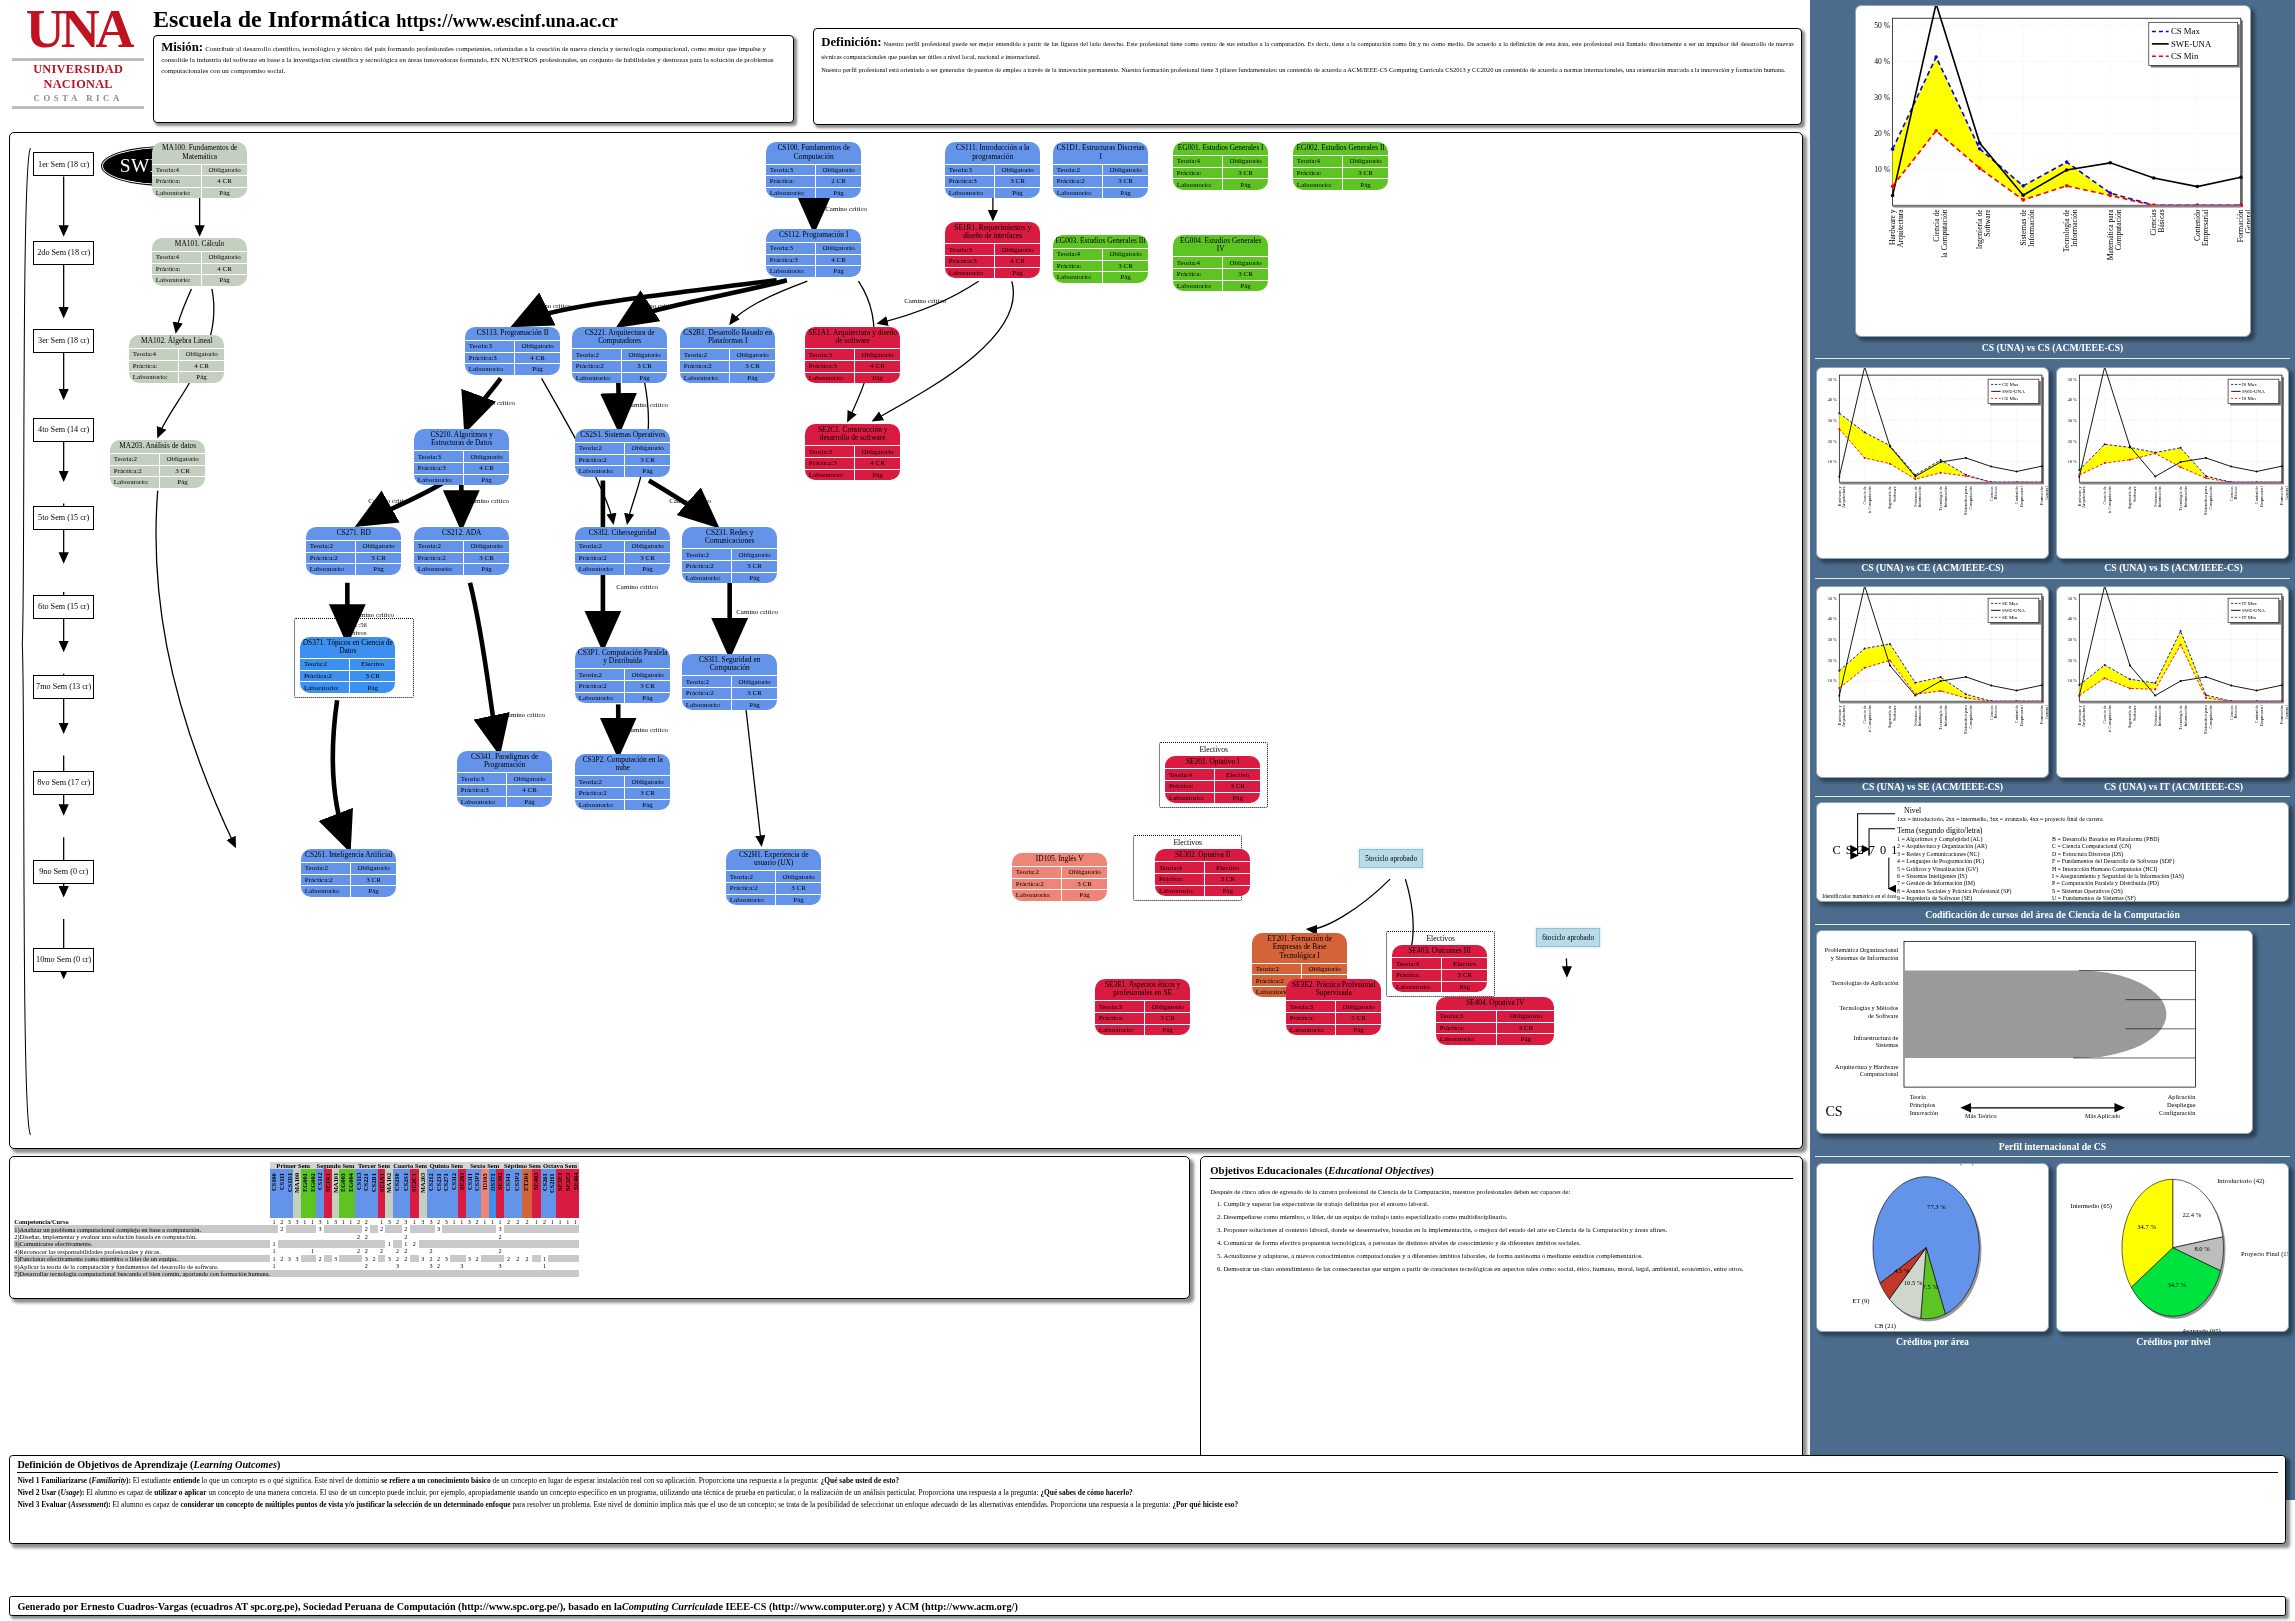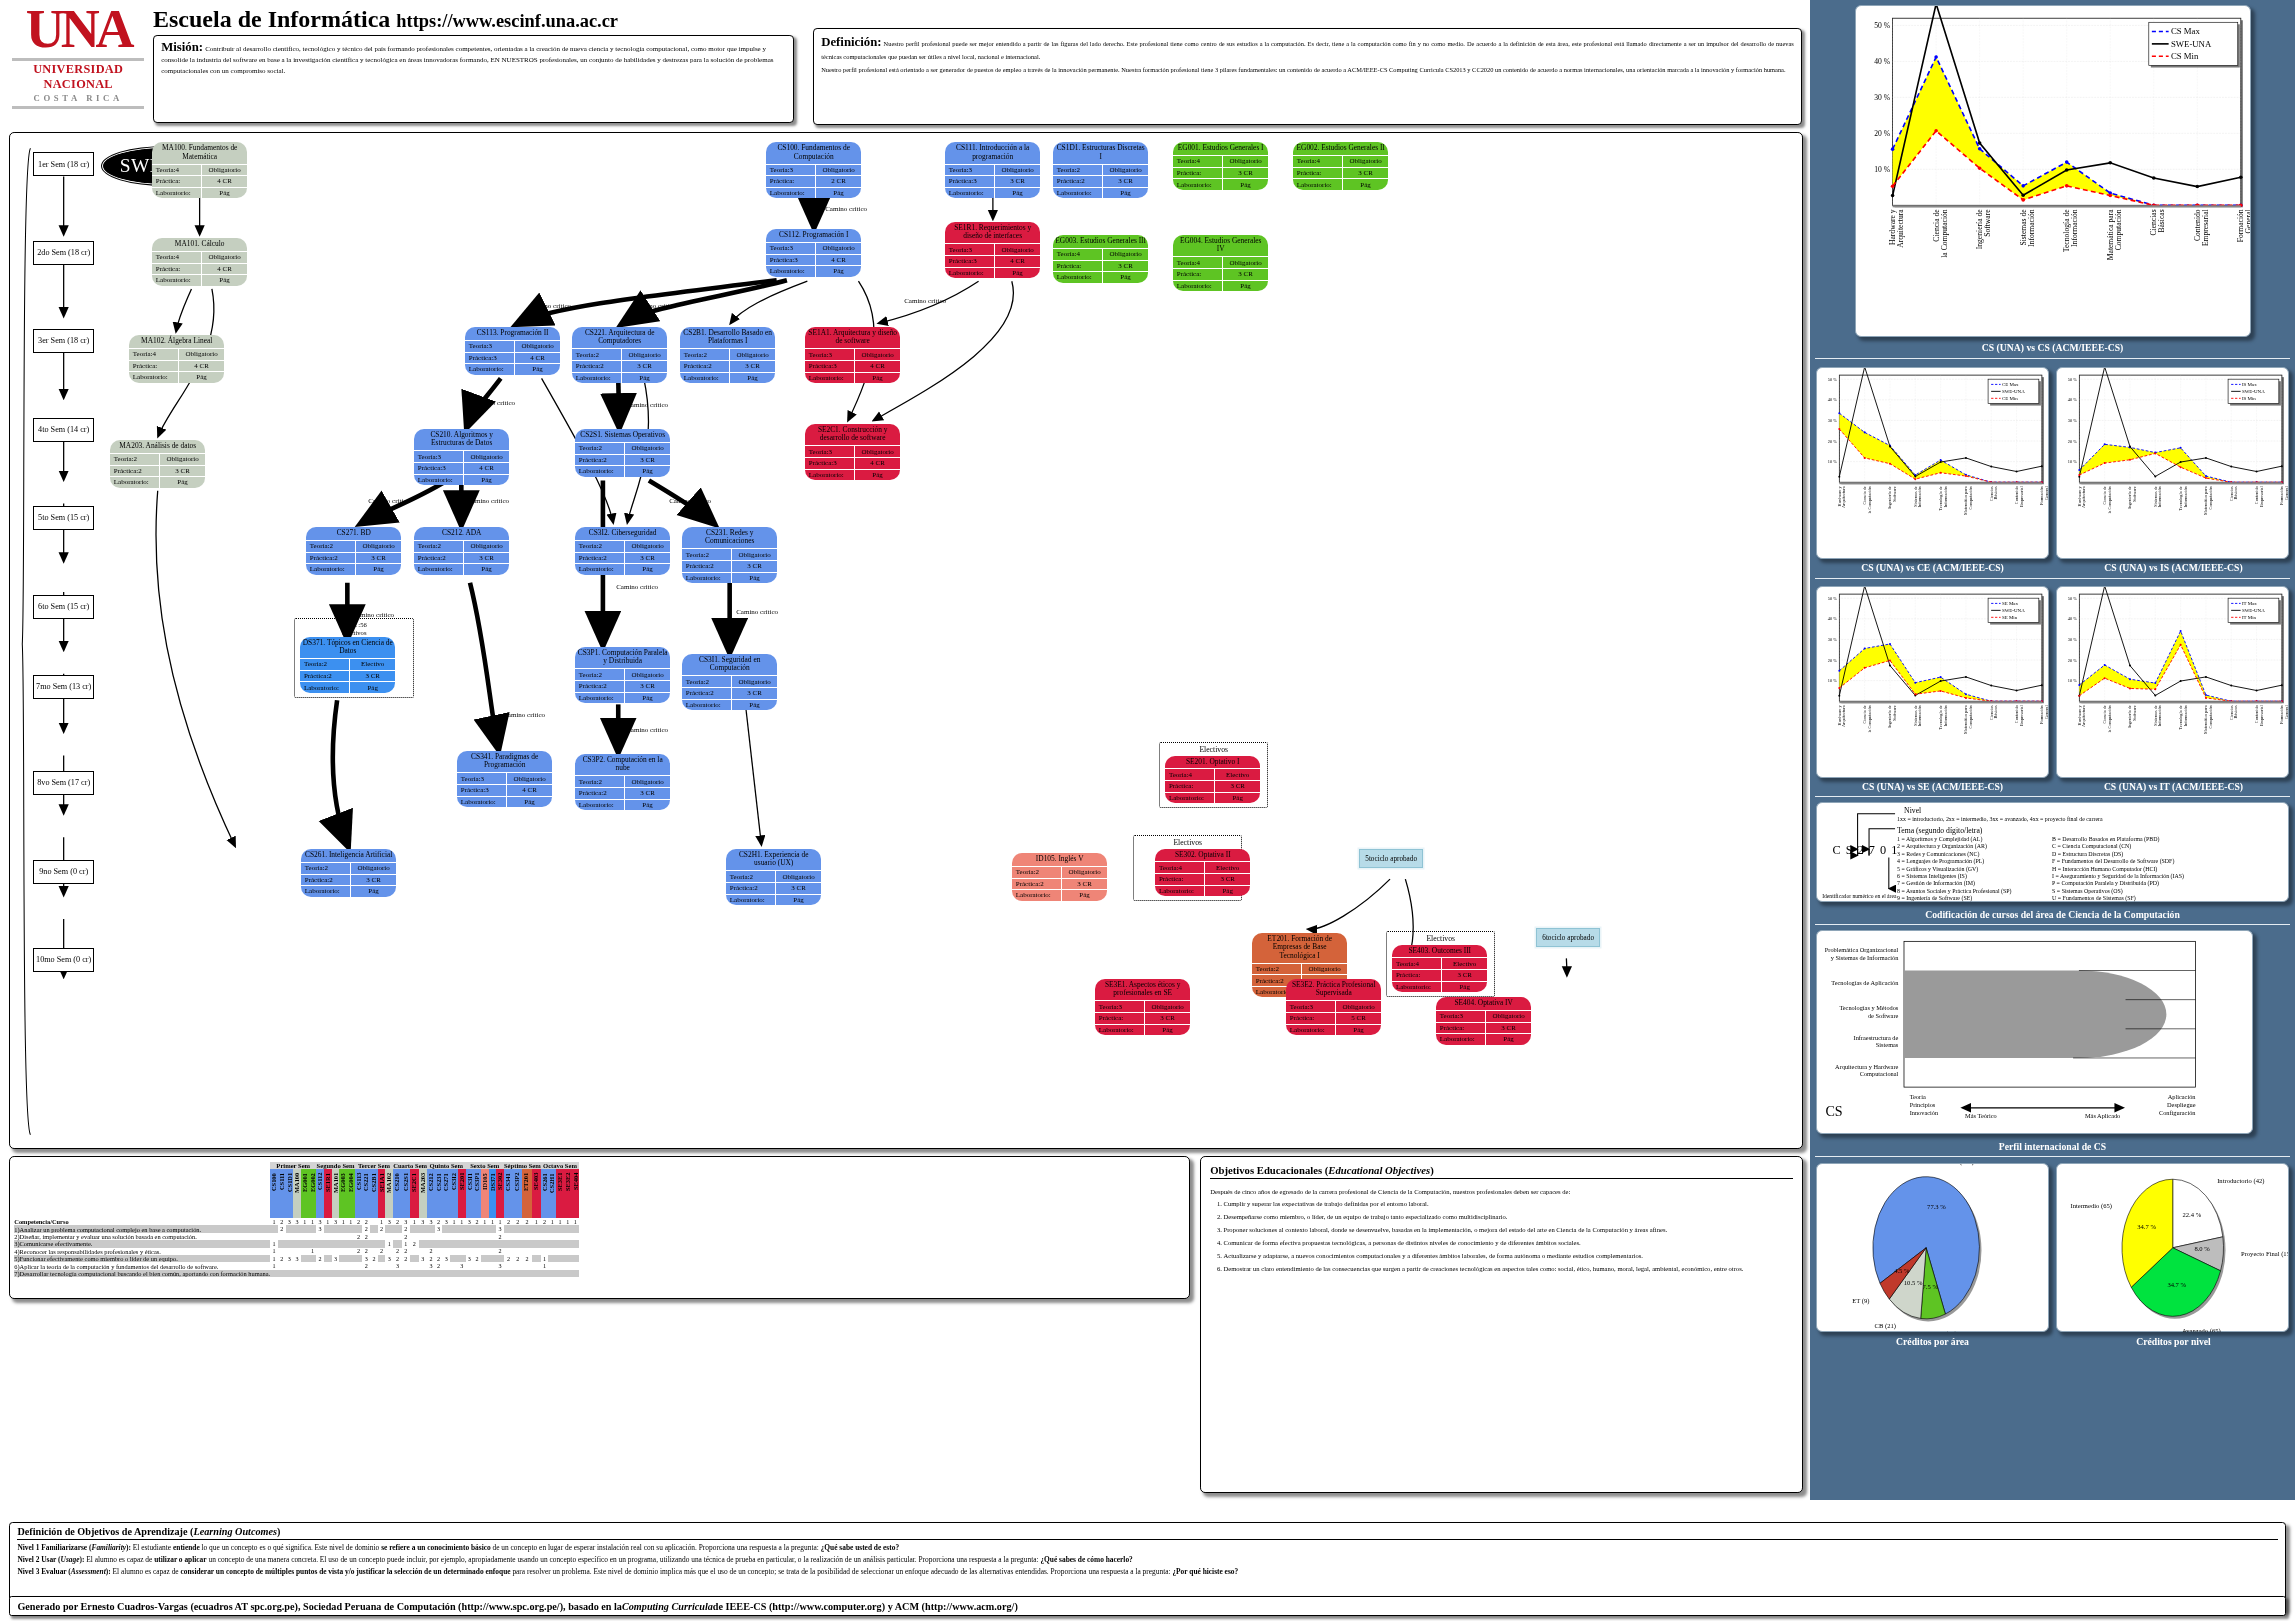--- a/index.html
+++ b/index.html
@@ -88,21 +88,21 @@
 
   
   #right-col { position:absolute; left:1810px; top:0px; width:485px; height:1500px; background:#4b6c8c; }
   .chart-card { background:#fff; border:1px solid #8ea5b8; border-radius:6.1px;
      box-shadow:3.6px 3.6px 3.6px rgba(0,0,0,.4); position:absolute; }
   .chart-caption { position:absolute; color:#fff; font-size:9.7px; text-align:center; width:100%;
      font-weight:700; }
   .hr-w { position:absolute; height:1px; background:#e6edf3; left:5.1px; right:5.1px;}
 
   
-  #lo-panel { position:absolute; left:9.2px; top:1522px; width:2277px; height:89px;
+  #lo-panel { position:absolute; left:9.2px; top:1455px; width:2277px; height:89px;
      background:#fff; border:1px solid #000; border-radius:3.6px; box-shadow:3.1px 3.1px 3.1px rgba(0,0,0,.45);
      padding:3.1px 7.2px; }
   #lo-panel .hdr { font-size:10.2px; font-weight:700; border-bottom:1px solid #000; padding-bottom:2px; }
   #lo-panel .hdr em{font-style:italic;}
   #lo-panel p { margin:2.6px 0; font-size:7.4px; line-height:1.3; text-align:justify;}
   #lo-panel b { font-weight:700; }
   #footer { position:absolute; left:9.2px; top:1596px; width:2277px; height:20.4px;
      background:#fff; border:1px solid #000; border-radius:2.6px; box-shadow:2.6px 2.6px 2.6px rgba(0,0,0,.45);
      display:flex; align-items:center; padding-left:7.2px; font-size:10.2px; font-weight:700;}
   #footer em { font-style:italic; }
@@ -797,21 +797,21 @@
       </div>
       <div class="row">
         <div>Práctica:</div>
         <div>5 CR</div>
       </div>
       <div class="row">
         <div>Laboratorio:</div>
         <div>Pág</div>
       </div>
     </div>
-    <div class="course c-se" style="left: 1426px; top: 864px; width: 95px;">
+    <div class="course c-se" style="left: 1426px; top: 864px; width: 118px;">
       <div class="title">SE404. Optativa IV</div>
       <div class="row">
         <div>Teoría:3</div>
         <div>Obligatorio</div>
       </div>
       <div class="row">
         <div>Práctica:</div>
         <div>3 CR</div>
       </div>
       <div class="row">

